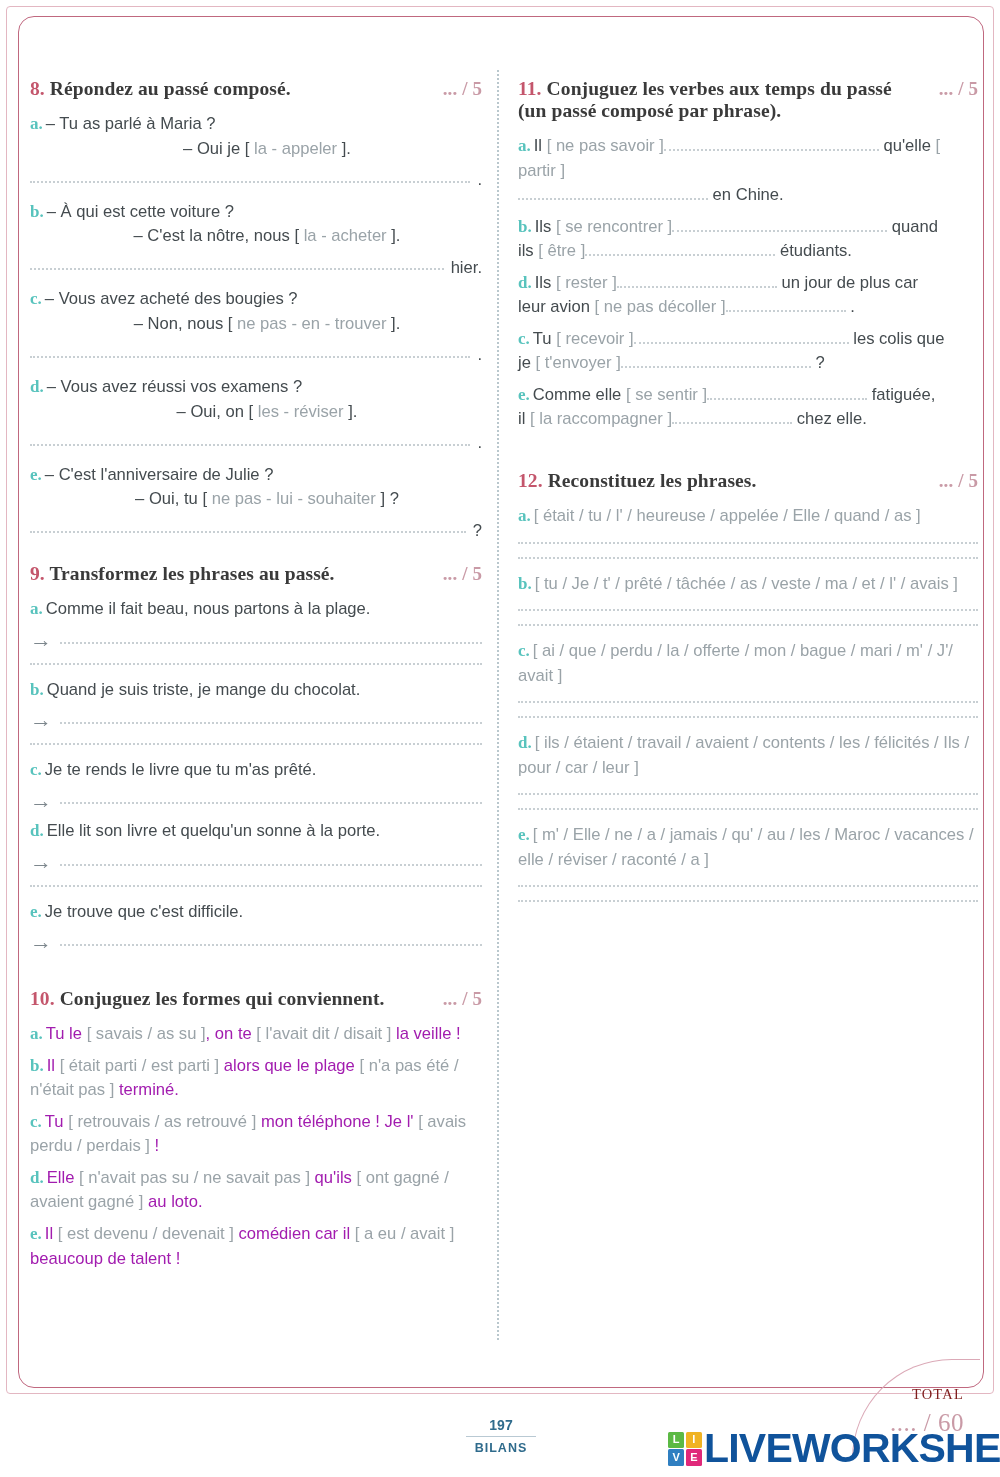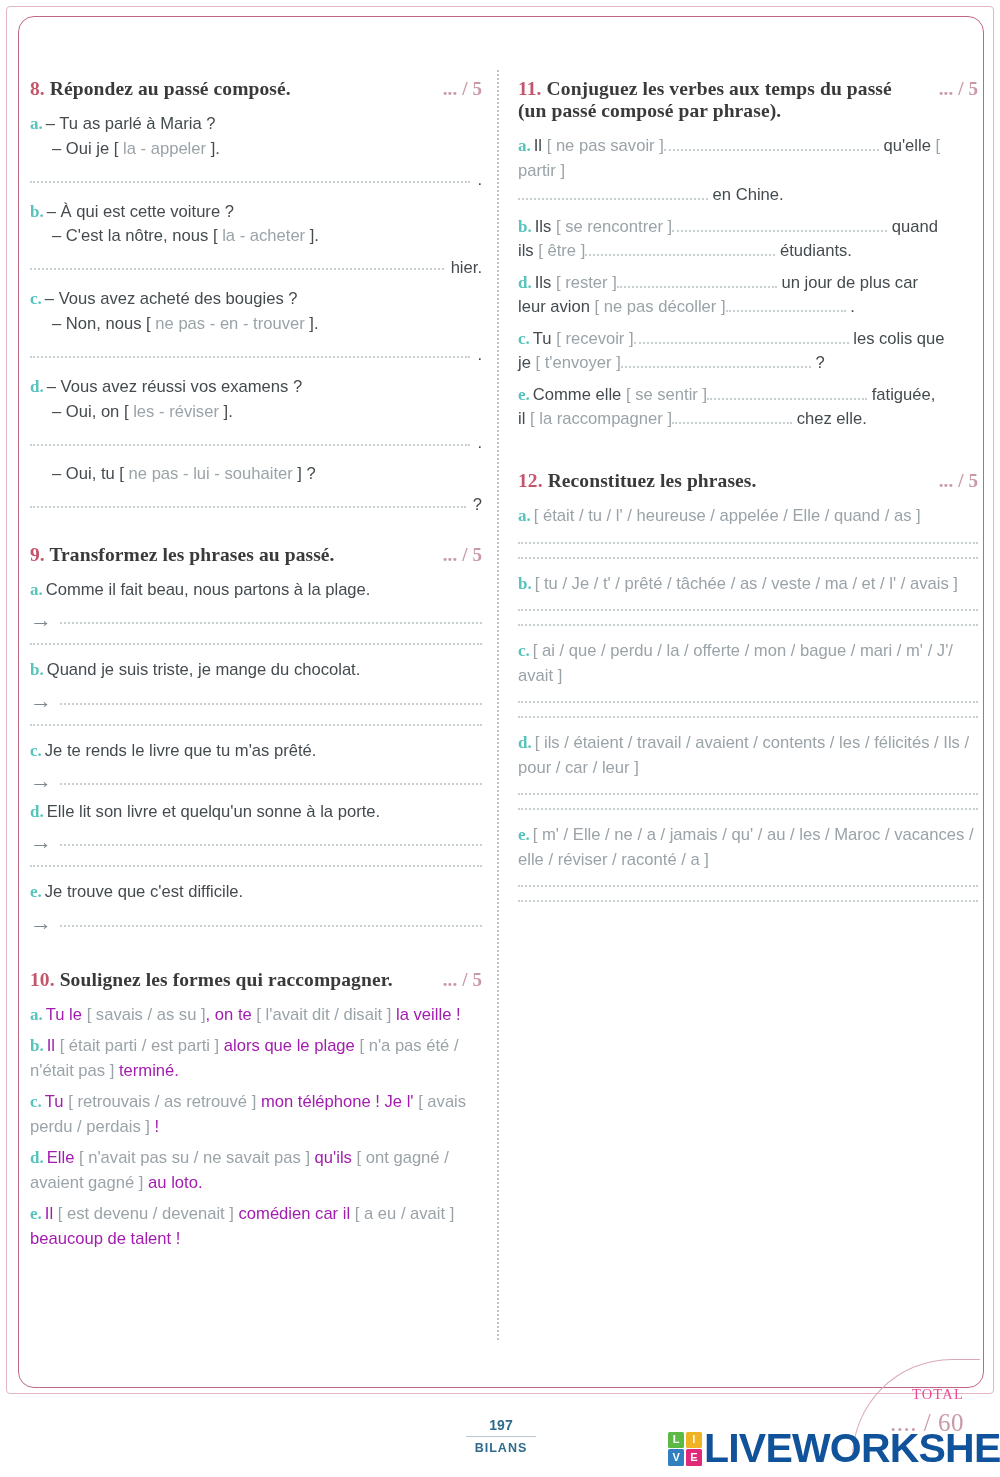--- a/index.html
+++ b/index.html
@@ -99,21 +99,21 @@
   .mk {
     color: #58c3bd;
     font-weight: bold;
     font-family: "Liberation Serif", serif;
     font-size: 17px;
     margin-right: 3px;
   }
   .soft { color: #9aa3a8; }
   .strong { color: #a21caf; }
 
-  .indent { padding-left: 22px; }
+  .indent { padding-left: 22px; text-align: center; }
 
   
   .rule {
     border-bottom: 2px dotted #c8cfd3;
     height: 0;
     margin: 13px 0 12px 0;
   }
   .rule-row {
     display: flex;
     align-items: flex-end;
@@ -168,21 +168,21 @@
     border-top: 1.6px solid #dba9b7;
     border-top-left-radius: 100px;
     box-sizing: border-box;
     text-align: right;
     padding: 26px 16px 0 0;
   }
   .total-label {
     font-family: "Liberation Serif", serif;
     font-size: 14.5px;
     letter-spacing: 1.2px;
-    color: #ec4899;
+    color: #7f1d1d;
     font-weight: normal;
   }
   .total-score {
     font-family: "Liberation Serif", serif;
     font-size: 25px;
     color: #c99aa6;
     margin-top: 6px;
     letter-spacing: 0.5px;
   }
 
@@ -303,29 +303,30 @@
         <div class="item">
           <div><span class="mk">d.</span><span>– Vous avez réussi vos examens ?</span></div>
           <div class="indent"><span>– Oui, on [ </span><span class="soft">les - réviser</span><span> ].</span></div>
           <div class="rule-row">
               <span class="fill"></span>
               <span class="tail">.</span>
             </div>
         </div>
 
         <div class="item">
+          <div><span class="mk">e.</span><span>– C'est l'anniversaire de Julie ?</span></div>
           <div class="indent"><span>– Oui, tu [ </span><span class="soft">ne pas - lui - souhaiter</span><span> ] ?</span></div>
           <div class="rule-row">
               <span class="fill"></span>
               <span class="tail">?</span>
             </div>
         </div>
       </div>
 
-      <div style="margin-top:30px">
+      <div style="margin-top:24px">
         <div class="ex-head">
           <span class="title"><span class="num">9.</span> <span>Transformez les phrases au passé.</span></span>
           <span class="score">... / 5</span>
         </div>
 
         <div class="item">
           <div><span class="mk">a.</span><span>Comme il fait beau, nous partons à la plage.</span></div>
           <div class="arrow-row">
               <span class="arrow">→</span>
               <span class="fill" style="flex:1 1 auto;border-bottom:2px dotted #c8cfd3;height:0;margin-bottom:6px"></span>
@@ -363,21 +364,21 @@
           <div><span class="mk">e.</span><span>Je trouve que c'est difficile.</span></div>
           <div class="arrow-row">
               <span class="arrow">→</span>
               <span class="fill" style="flex:1 1 auto;border-bottom:2px dotted #c8cfd3;height:0;margin-bottom:6px"></span>
             </div>
         </div>
       </div>
 
       <div style="margin-top:36px">
         <div class="ex-head">
-          <span class="title"><span class="num">10.</span> <span>Soulignez les formes qui raccompagner.</span></span>
+          <span class="title"><span class="num">10.</span> <span>Conjuguez les formes qui conviennent.</span></span>
           <span class="score">... / 5</span>
         </div>
 
         <div class="item">
           <span class="mk">a.</span><span class="strong">Tu le </span><span class="soft">[ savais / as su ]</span><span class="strong">, on te </span><span class="soft">[ l'avait dit / disait ]</span><span class="strong"> la veille !</span>
         </div>
         <div class="item">
           <span class="mk">b.</span><span class="strong">Il </span><span class="soft">[ était parti / est parti ]</span><span class="strong"> alors que le plage </span><span class="soft">[ n'a pas été / n'était pas ]</span><span class="strong"> terminé.</span>
         </div>
         <div class="item">

